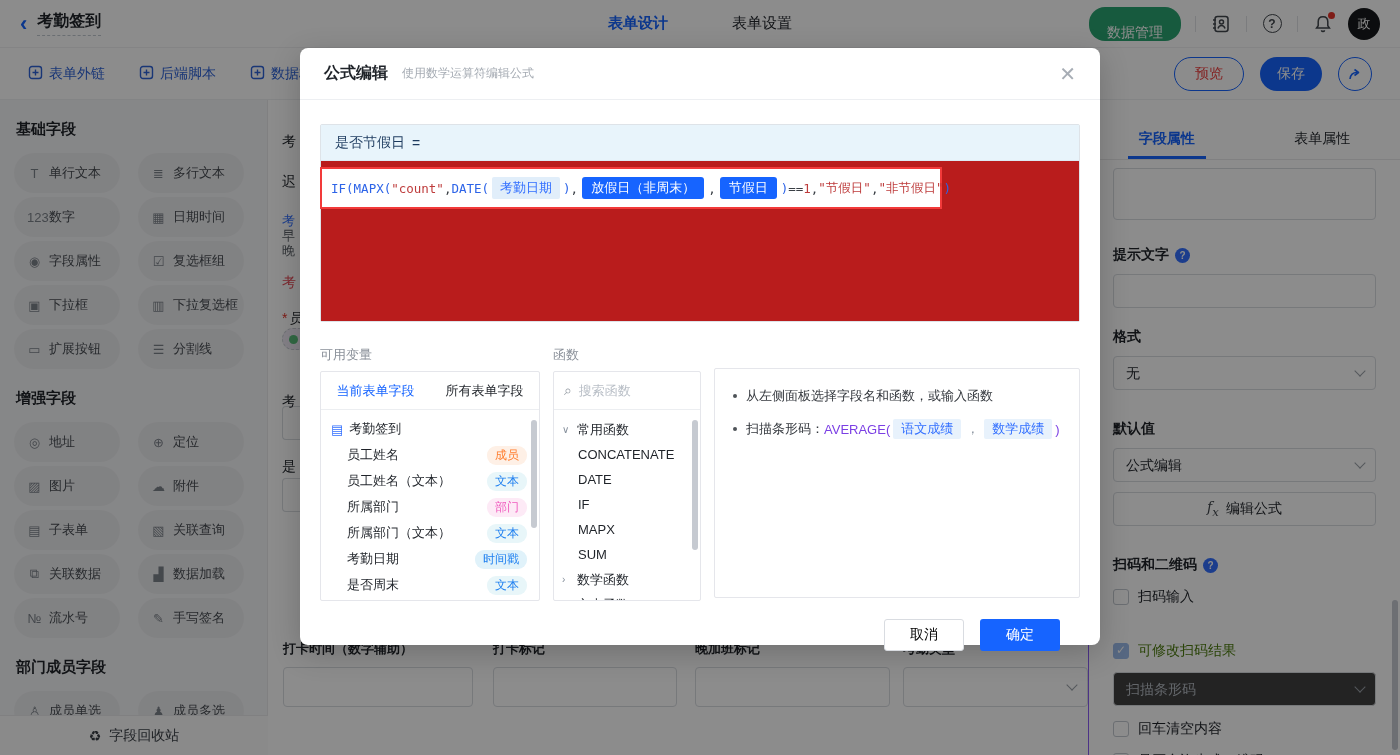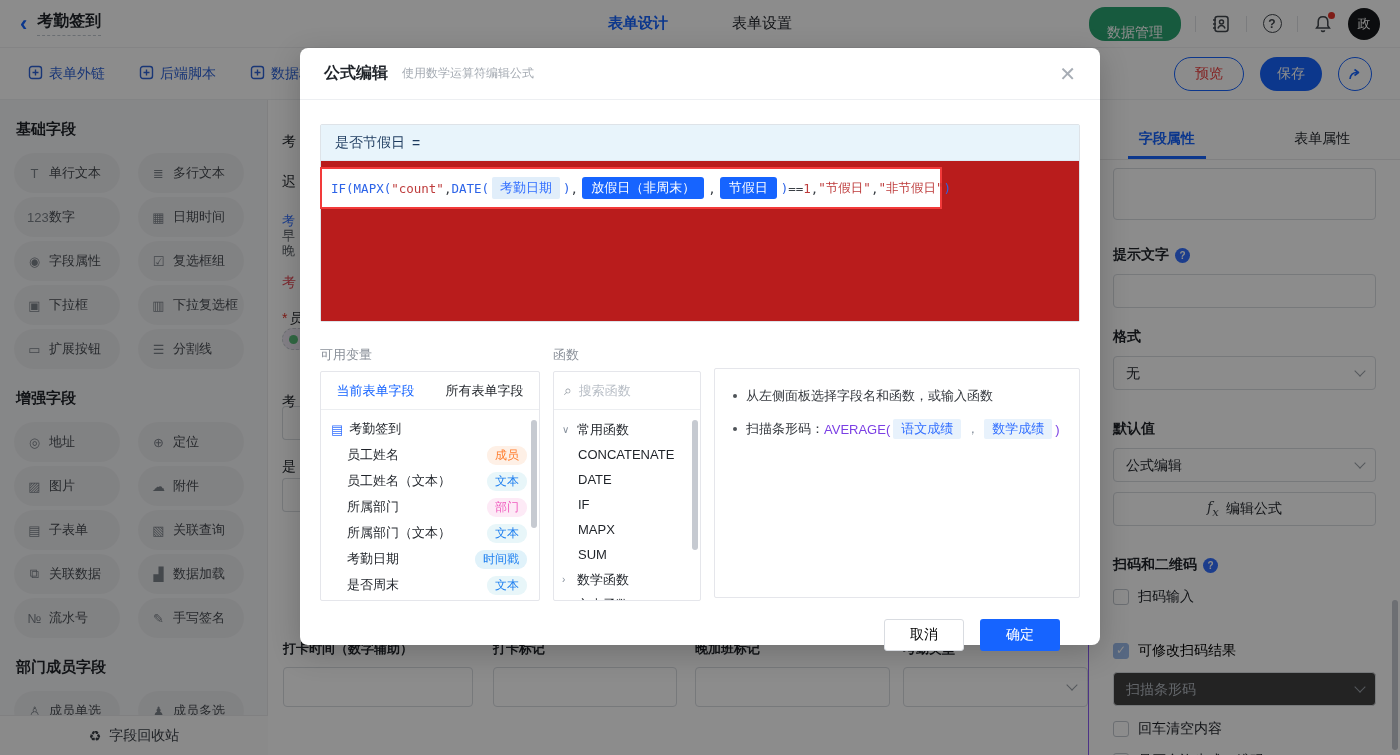--- a/index.html
+++ b/index.html
@@ -70,21 +70,21 @@
   .q-ic { width:15px; height:15px; border-radius:50%; background:#3370ff; color:#fff; font-size:10px; font-weight:bold; display:flex; align-items:center; justify-content:center; }
   .r-input { height:34px; margin-top:10px; }
   .r-select { height:34px; margin-top:10px; position:relative; font-size:14px; line-height:32px; padding:0 12px; cursor:pointer; }
   .r-select.disabled { color:#b4bac2; background:#404040; }
   .fx-btn { height:34px; margin-top:10px; display:flex; align-items:center; justify-content:center; gap:7px; font-size:14px; cursor:pointer; }
   .fx-g { font-family:"DejaVu Serif",serif; font-style:italic; color:#42474d; }
   .ck-row { display:flex; align-items:center; gap:9px; margin-top:14px; font-size:14px; cursor:pointer; }
   .ck { width:16px; height:16px; border:1px solid #c3c8cf; border-radius:3px; background:#fff; flex:none; position:relative; }
   .ck.checked { background:#9dbcec; border-color:#9dbcec; }
   .ck.checked:after { content:"✓"; position:absolute; left:2px; top:-1px; color:#fff; font-size:12px; font-weight:bold; }
-  .ck-row.disabled { color:#000000;margin-top:36px; }
+  .ck-row.disabled { color:#4d7c0f;margin-top:36px; }
   .sec-hd { display:flex; align-items:center; gap:6px; font-size:14px; font-weight:bold; margin-top:28px; }
   .rsb-scroll { position:absolute; right:2px; bottom:5px; width:6px; height:150px; border-radius:3px; background:#c6cad1; }
 
   
   .dim { position:absolute; inset:0; background:rgba(0,0,0,0.45); z-index:50; }
 
   
   .modal { position:absolute; left:300px; top:48px; width:800px; height:597px; background:#fff; border-radius:8px; z-index:100; box-shadow:0 8px 30px rgba(0,0,0,0.2); }
   .m-hd { height:52px; display:flex; align-items:center; padding:0 24px; border-bottom:1px solid #edeff2; }
   .m-title { font-size:16px; font-weight:bold; }

